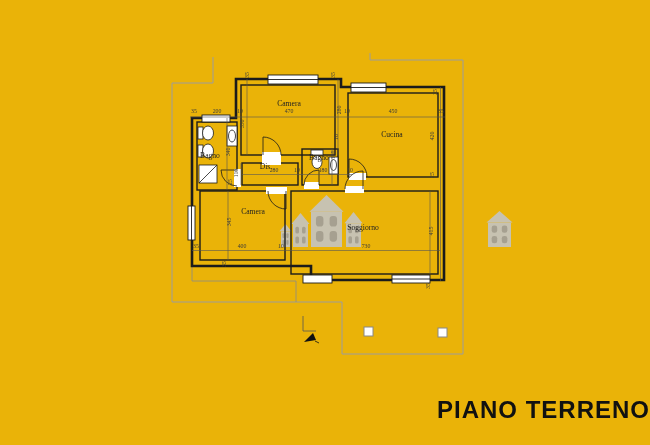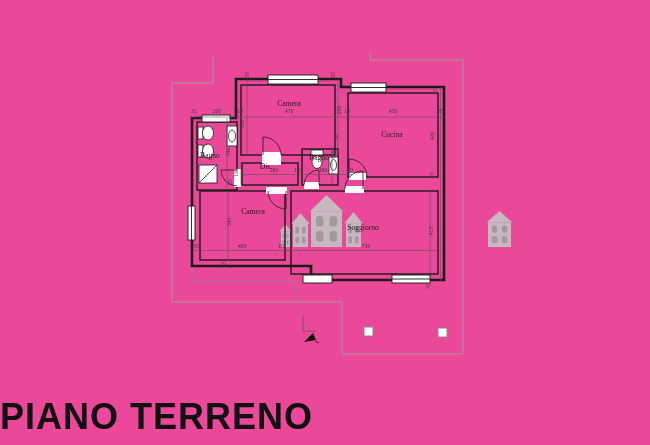--- a/index.html
+++ b/index.html
@@ -1,20 +1,20 @@
 <!DOCTYPE html>
 <html><head>
 <meta charset="utf-8">
 <style>
   html,body{margin:0;padding:0;background:#fff;}
-  #stage{position:relative;width:650px;height:445px;background:#ec4899;overflow:hidden;
+  #stage{position:relative;width:650px;height:445px;background:#eab308;overflow:hidden;
          font-family:"Liberation Serif",serif;text-decoration:underline;}
   #plan-svg{position:absolute;left:0;top:0;}
-  #floor-title{position:absolute;left:0;top:396px;width:650px;text-align:left;
-    font-family:"Liberation Sans",sans-serif;font-weight:bold;font-size:36px;
+  #floor-title{position:absolute;left:0;top:396px;width:650px;text-align:right;
+    font-family:"Liberation Sans",sans-serif;font-weight:bold;font-size:24px;
     letter-spacing:1px;color:#111;}
   text.dim{font-size:5.8px;fill:#3c3c3c;font-family:"Liberation Serif",serif;}
   text.roomlabel{font-size:7.6px;fill:#222;font-family:"Liberation Serif",serif;}
 </style>
 </head>
 <body>
 
 <div id="stage">
   <svg id="plan-svg" width="650" height="445" viewBox="0 0 650 445">
 

